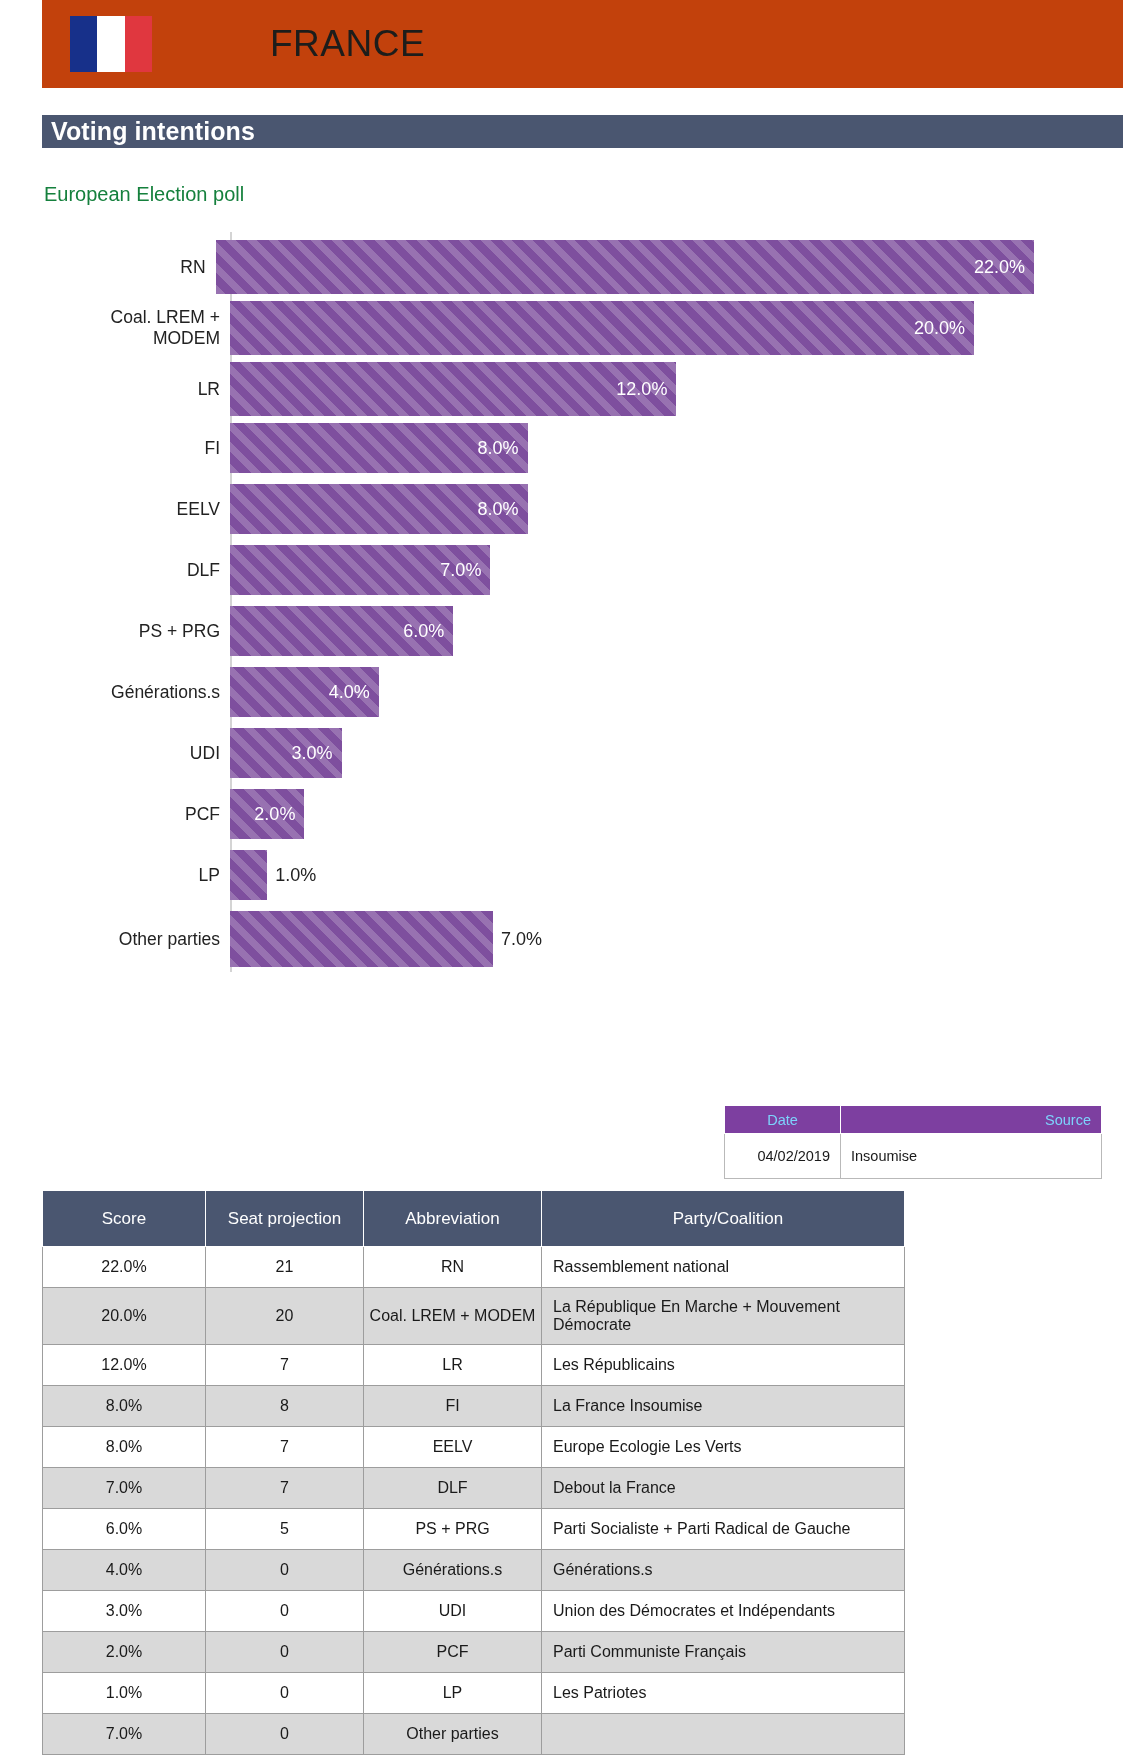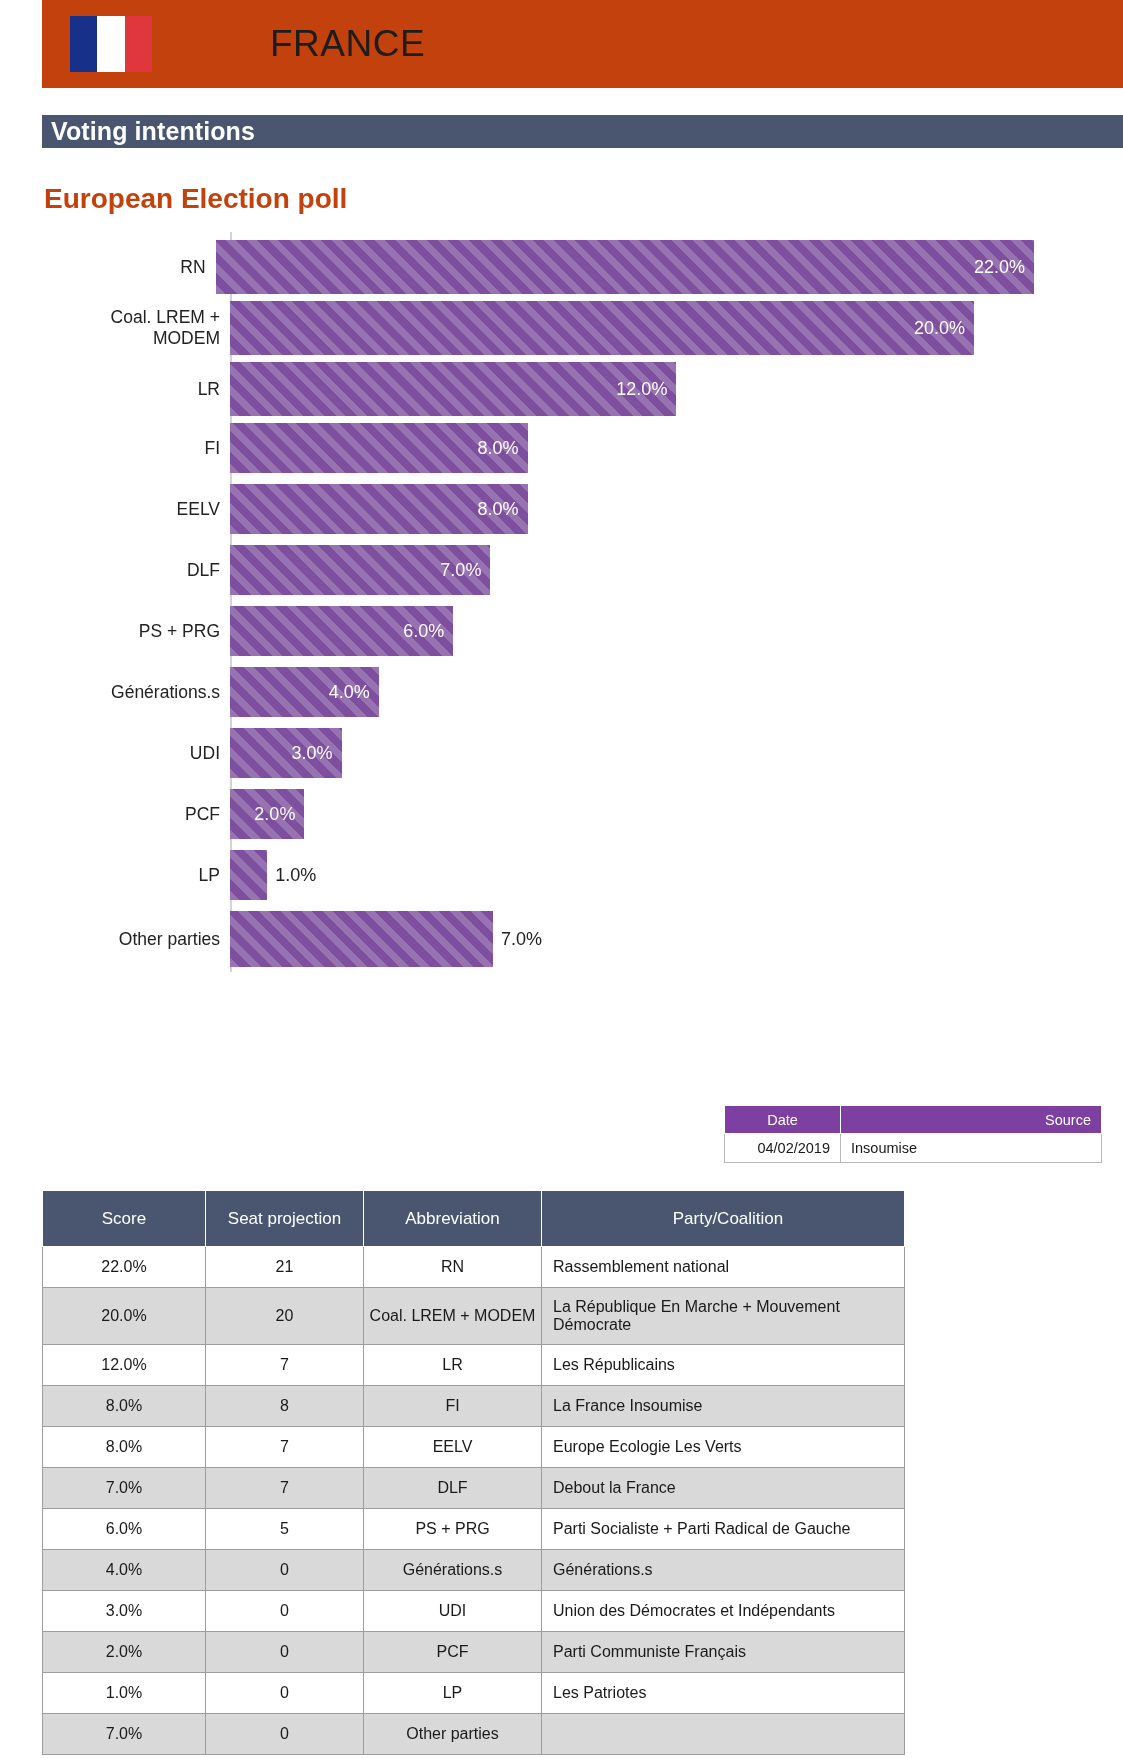--- a/index.html
+++ b/index.html
@@ -65,23 +65,23 @@
     font-weight: bold;
     margin-left: 9px;
     letter-spacing: 0.1px;
   }
 
   
   .chart-title {
     position: absolute;
     left: 44px;
     top: 183px;
-    font-size: 28px;
-    font-weight: bold;
-    color: #c2410c;
+    font-size: 20px;
+    font-weight: normal;
+    color: #15803d;
   }
 
   .chart {
     position: absolute;
     left: 44px;
     top: 232px;
     width: 990px;
     height: 745px;
   }
   .axis-line {
@@ -149,31 +149,31 @@
   
   .meta-table {
     position: absolute;
     left: 724px;
     top: 1105px;
     border-collapse: collapse;
     font-size: 14.5px;
   }
   .meta-table th {
     background: #7d3fa0;
-    color: #ffffff;
+    color: #7dd3fc;
     font-weight: normal;
     height: 27px;
     padding: 0 10px;
     border: 1px solid #ffffff;
   }
   .meta-table th.date-h { width: 95px; text-align: center; }
   .meta-table th.src-h  { width: 240px; text-align: right; }
   .meta-table td {
     height: 28px;
-    padding: 0 10px;
+    padding: 8px 10px;
     border: 1px solid #b9b9b9;
     background: #ffffff;
     color: #1a1a1a;
   }
   .meta-table td.date-c { text-align: right; }
   .meta-table td.src-c  { text-align: left; }
 
   
   .data-table {
     position: absolute;

